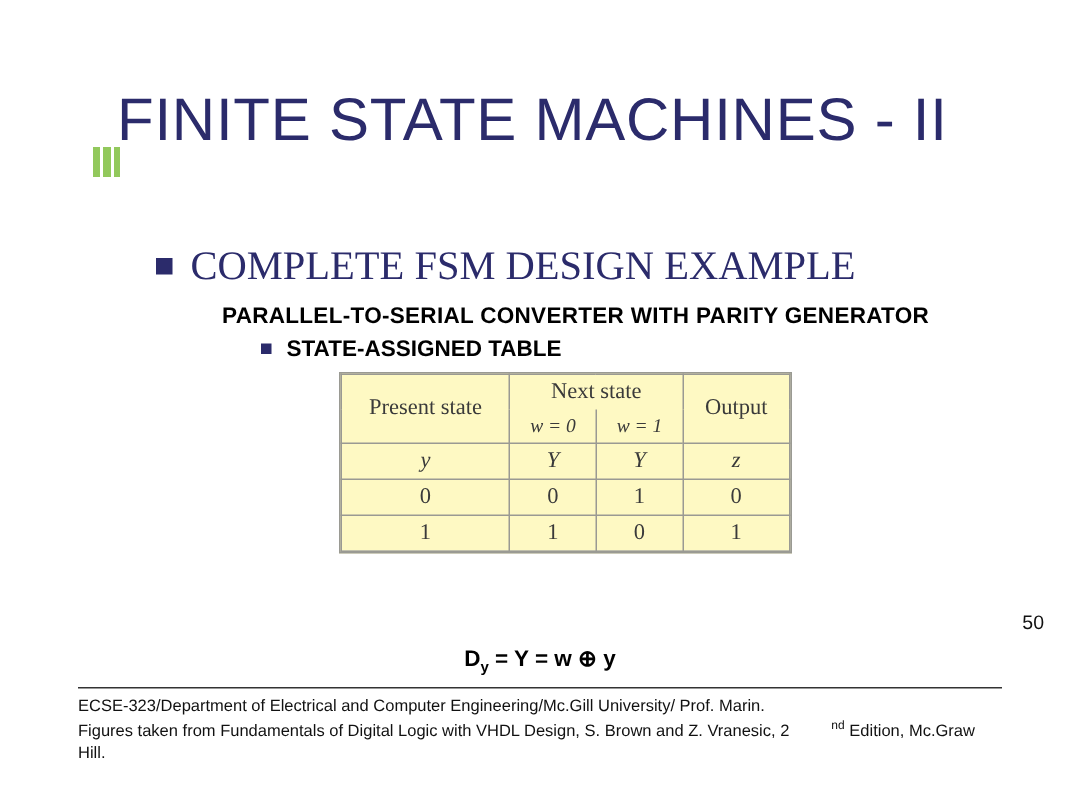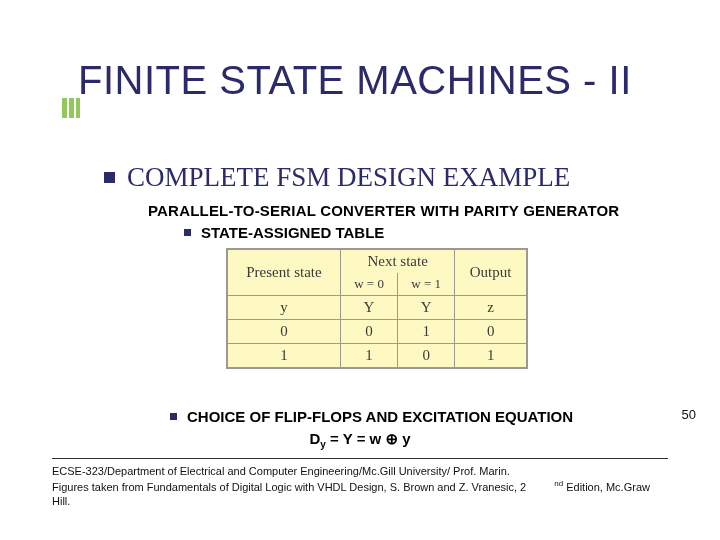--- a/index.html
+++ b/index.html
@@ -67,21 +67,21 @@
     font-size: 15px;
     font-weight: 700;
     letter-spacing: 0.2px;
   }
   .sub-bullet-row {
     position: absolute;
     display: flex;
     align-items: center;
     gap: 10px;
   }
-  .sub-bullet-row.r1 { left: 184px; top: 224px; }
+  .sub-bullet-row.r1 { left: 174px; top: 224px; }
   .sub-bullet-row.r2 { left: 170px; top: 408px; }
   .bullet-l2 {
     width: 7px;
     height: 7px;
     background: #2b2b6b;
     flex: none;
   }
   .sub-bullet-text {
     font-size: 15px;
     font-weight: 700;
@@ -123,21 +123,21 @@
   }
   .tbl-wrap td, .tbl-wrap th {
     border: 1px solid #9a9a93;
     padding: 3px 8px;
     text-align: center;
     font-weight: 400;
   }
   .tbl-wrap th { font-weight: 400; }
   .tbl-wrap .nob-top { border-top: none; }
   .tbl-wrap .nob-bot { border-bottom: none; }
-  .tbl-wrap .ital { }
+  .tbl-wrap .ital { font-style: italic; }
   .tbl-wrap .small { font-size: 13px; }
 
   .hr-line {
     position: absolute;
     left: 52px;
     right: 52px;
     top: 458px;
     border-top: 1px solid #333;
   }
   .footer {
@@ -211,24 +211,20 @@
       <tr>
         <td>1</td>
         <td>1</td>
         <td>0</td>
         <td>1</td>
       </tr>
     </tbody>
       </table>
   </div>
 
-  <div class="sub-bullet-row r2">
-    <div class="bullet-l2"></div>
-    <div class="sub-bullet-text">CHOICE OF FLIP-FLOPS AND EXCITATION EQUATION</div>
-  </div>
 
   <div class="equation-row">
     <span>D</span><span class="sub">y</span><span> = Y = w </span><span class="op">⊕</span><span> y</span>
   </div>
 
   <div class="hr-line"></div>
 
   <div class="footer">
     <div>ECSE-323/Department of Electrical and Computer Engineering/Mc.Gill University/ Prof. Marin.</div>
     <div>

